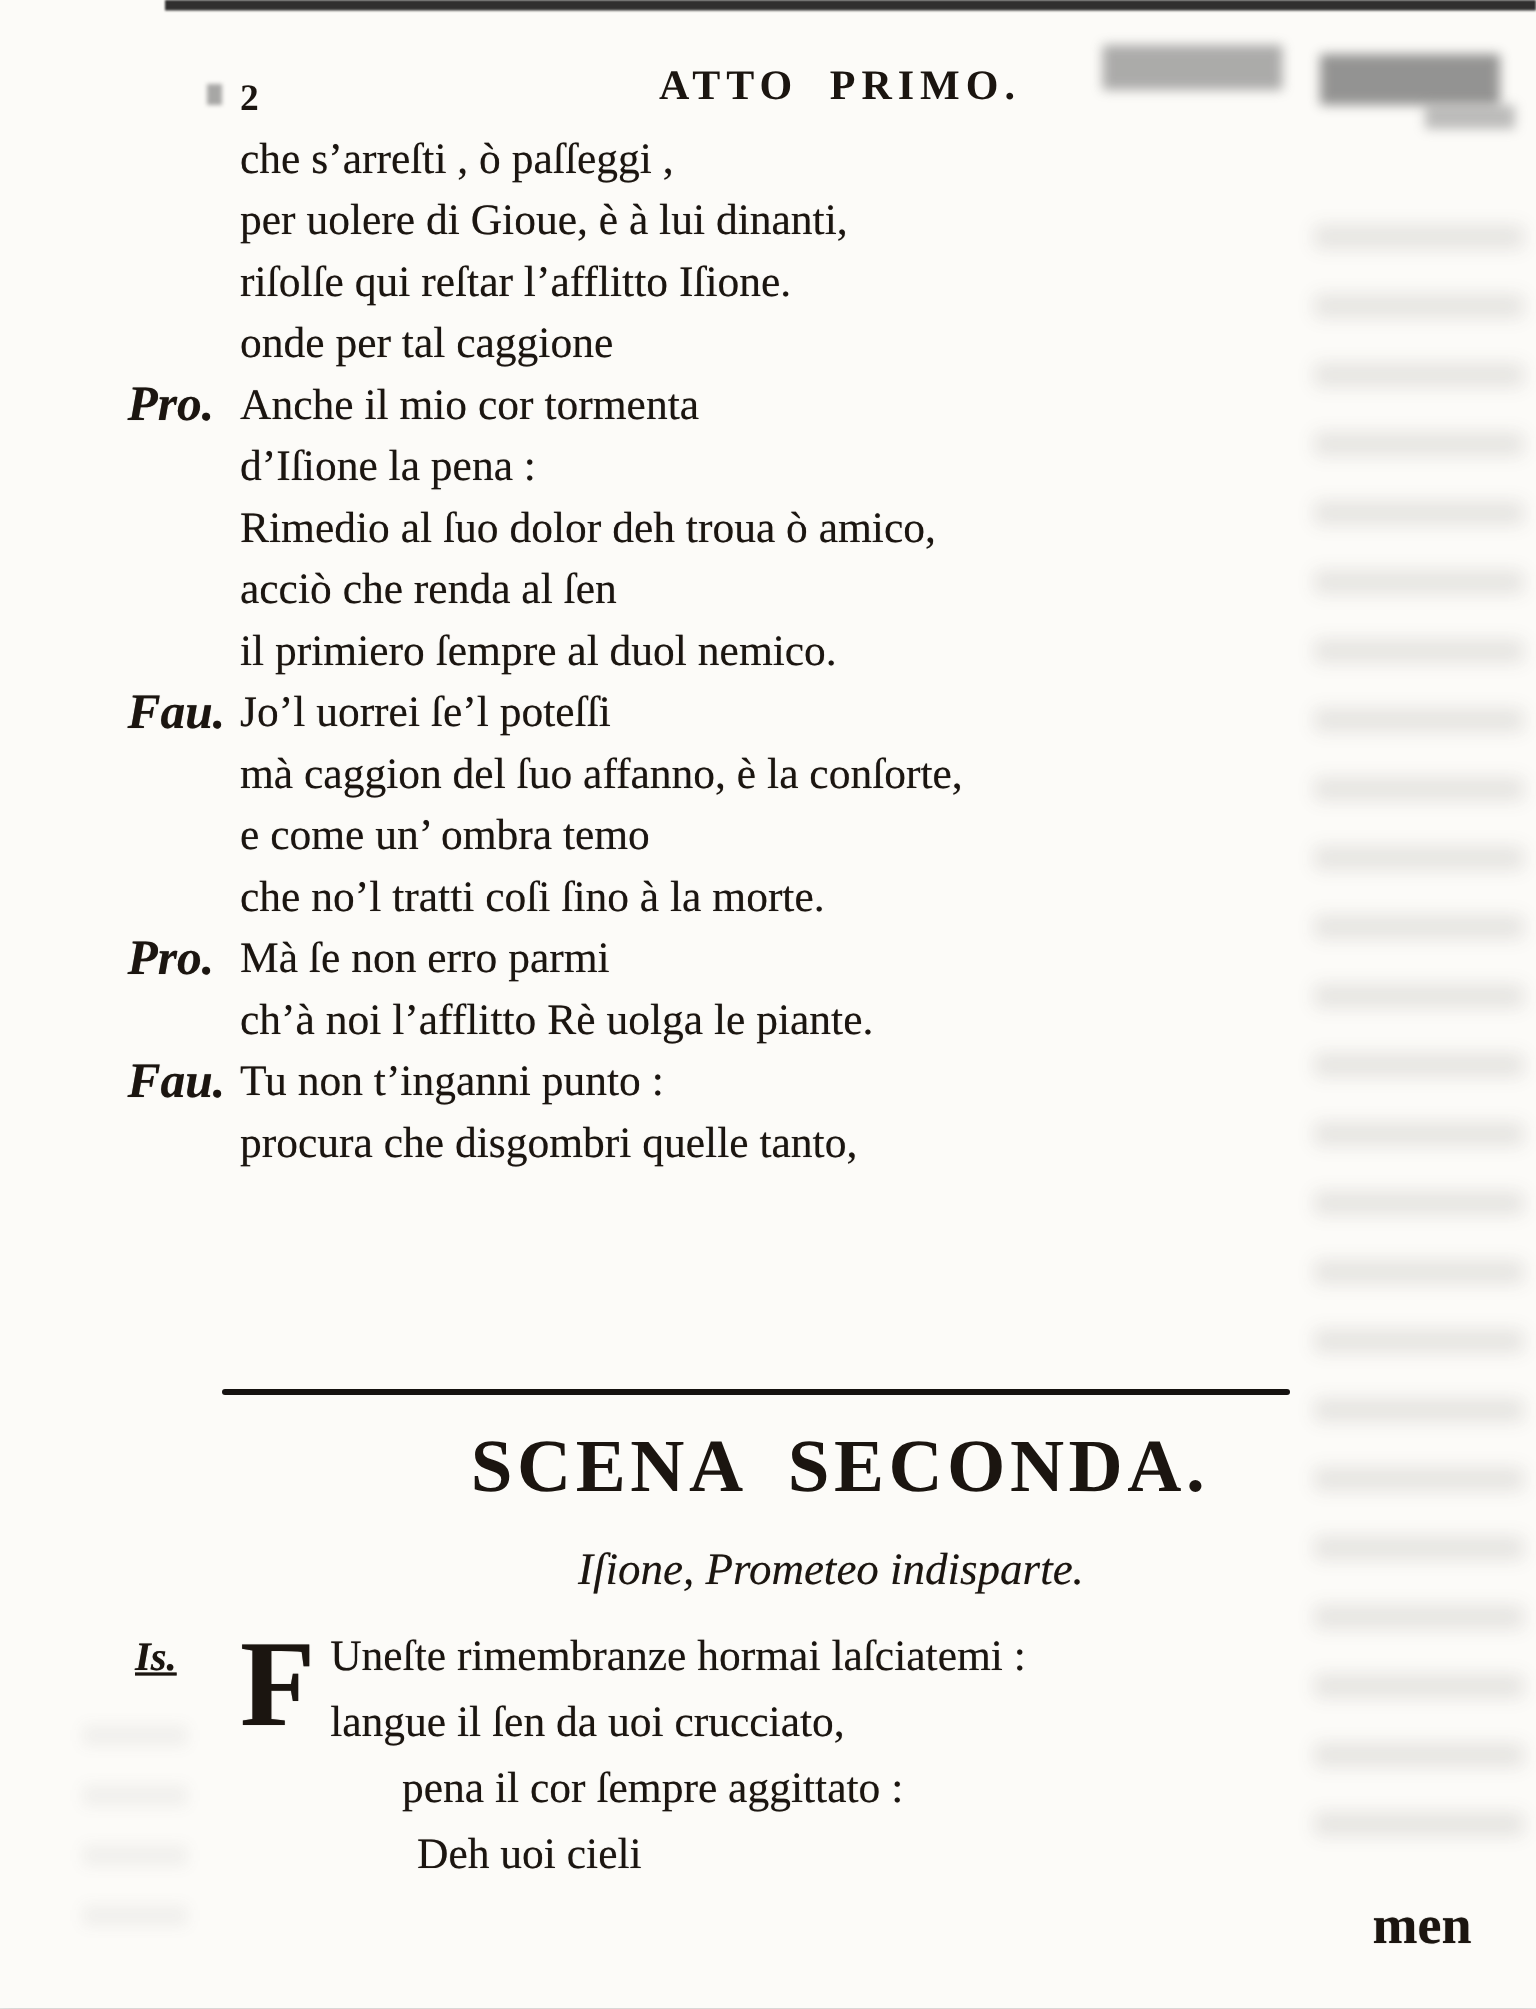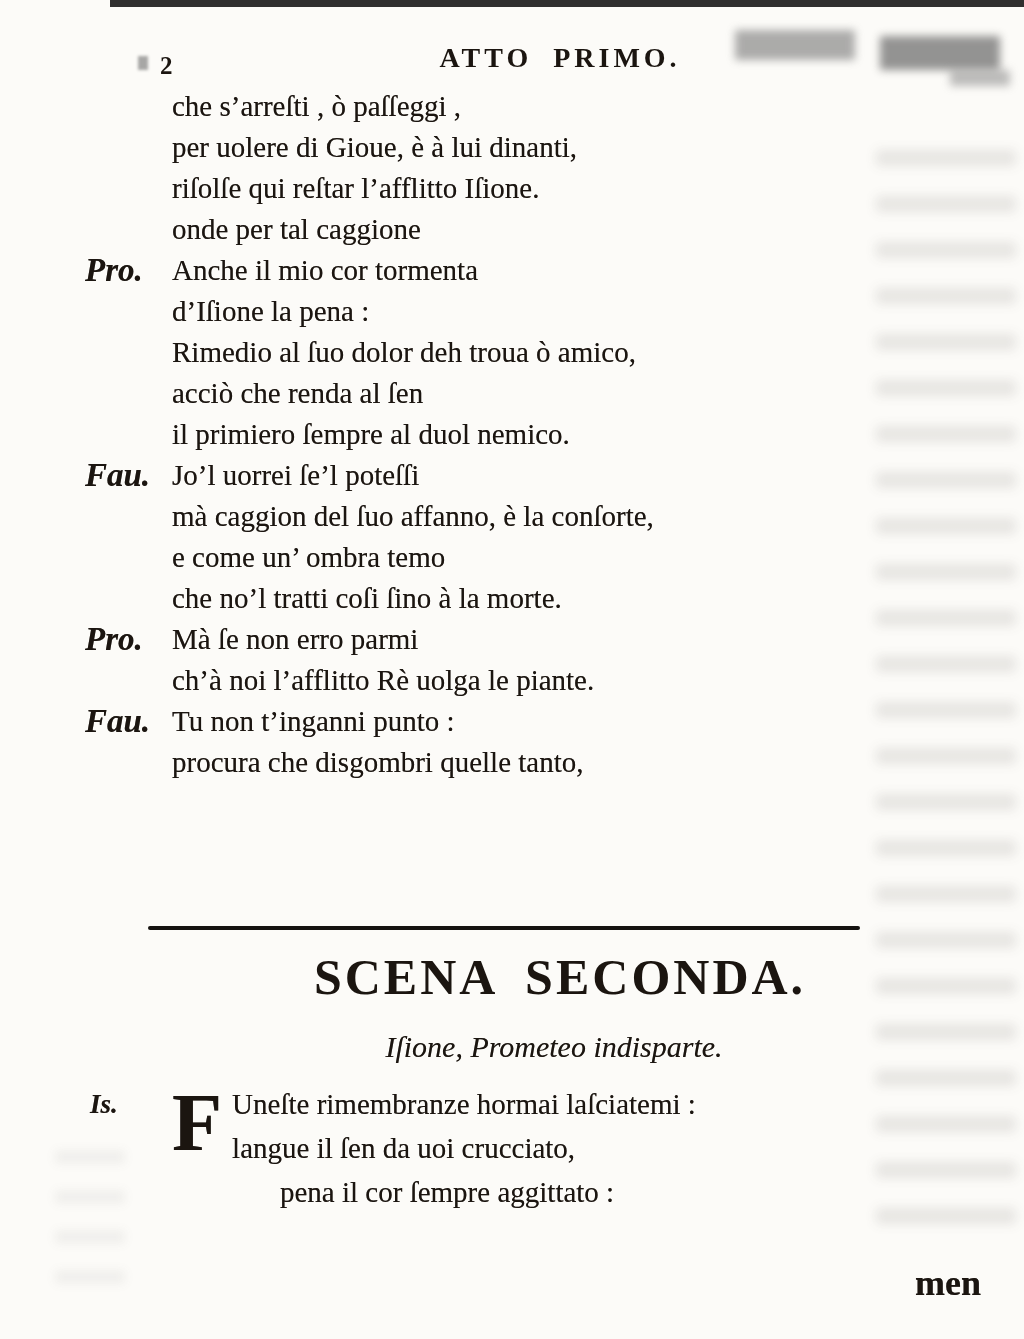--- a/index.html
+++ b/index.html
@@ -59,21 +59,21 @@
   .text-block{
     position:absolute;top:86px;left:85px;width:770px;
     font-size:29px;line-height:41px;
     text-shadow:0 0 .5px rgba(20,15,10,.55);
   }
   .speech{display:flex;}
   .speaker{
     flex:none;width:75px;
     font-style:italic;font-weight:bold;font-size:33px;
   }
-  .lines{flex:1;margin-left:12px;}
+  .lines{flex:1;}
   
   .scene-rule{
     position:absolute;top:926px;left:148px;width:712px;height:4px;
     background:#151210;border-radius:2px;
   }
   .scene-title{
     position:absolute;top:948px;left:0;right:0;margin:0;
     text-align:center;transform:translateX(48px);
     font-size:50px;font-weight:bold;letter-spacing:3px;
     word-spacing:14px;
@@ -83,21 +83,21 @@
     text-align:center;transform:translateX(42px);
     font-style:italic;font-size:30px;
     text-shadow:0 0 .5px rgba(20,15,10,.5);
   }
   
   .scene-block{
     position:absolute;top:1082px;left:90px;width:800px;
     font-size:29px;line-height:44px;
     text-shadow:0 0 .5px rgba(20,15,10,.55);
   }
-  .scene-block .speaker{width:70px;font-size:27px;}
+  .scene-block .speaker{width:70px;font-size:27px;text-decoration:underline;}
   .dropcap{
     float:left;
     font-size:82px;line-height:78px;
     margin:2px 10px 0 0;
     font-weight:bold;
   }
   .indent-a{margin-left:108px;}
   .indent-b{margin-left:118px;}
   
   .catchword{
@@ -174,19 +174,20 @@
   <div class="scene-subtitle">Iſione, Prometeo indisparte.</div>
 
   <div class="scene-block" id="scene-block">
       <div class="speech">
         <span class="speaker">Is.</span>
         <div class="lines">
           <span class="dropcap">F</span>
           <div class="line">Uneſte rimembranze hormai laſciatemi :</div>
           <div class="line">langue il ſen da uoi crucciato,</div>
           <div class="line indent-a">pena il cor ſempre aggittato :</div>
+          <div class="line indent-b">Deh uoi cieli</div>
         </div>
       </div>
     </div>
 
   <div class="catchword">men</div>
 
 </div>
 
 </body></html>

